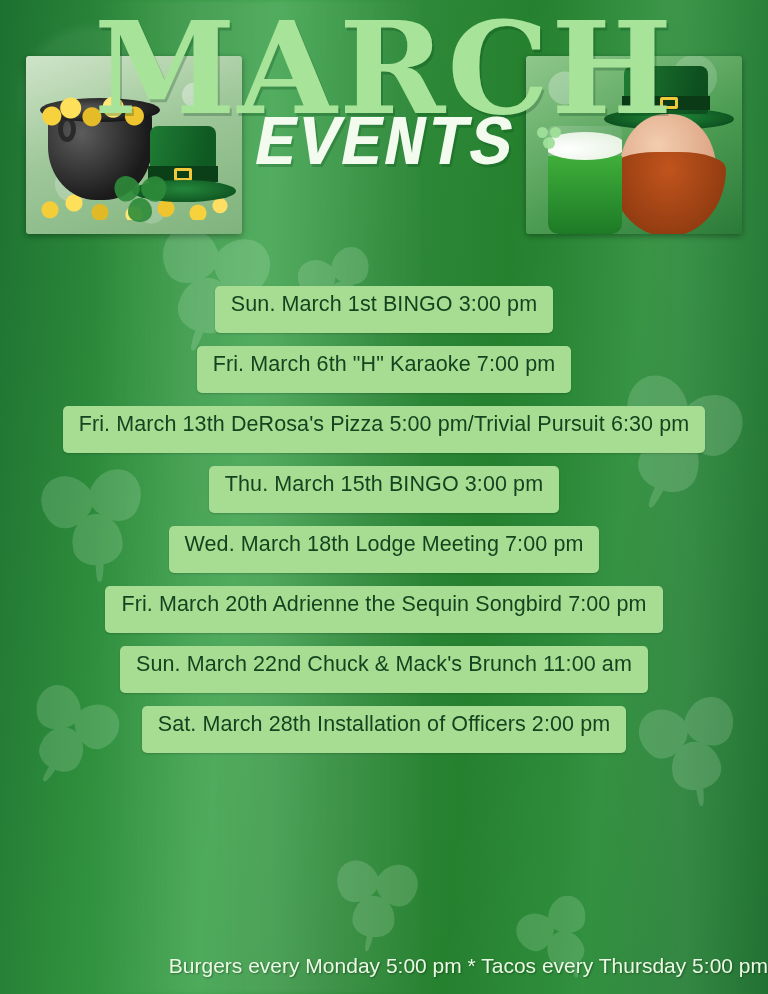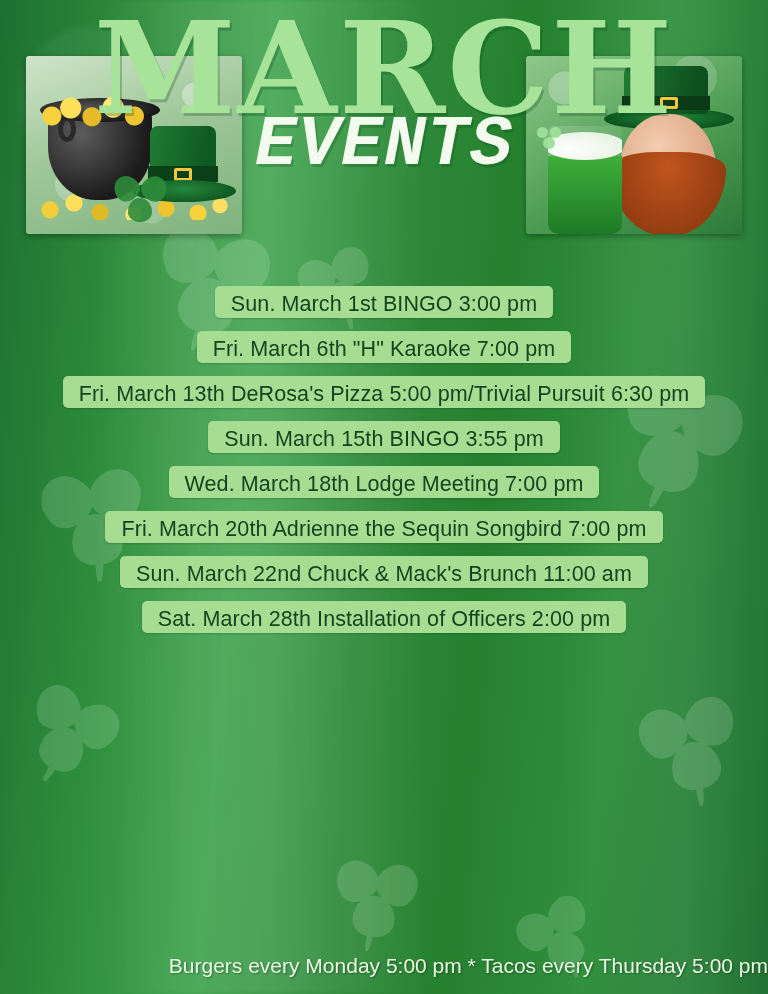--- a/index.html
+++ b/index.html
@@ -238,21 +238,21 @@
     flex-direction: column;
     align-items: center;
     gap: 13px;
   }
   .event {
     background: #a6dd92;
     color: #16431f;
     font-family: "Liberation Sans", sans-serif;
     font-size: 21.5px;
     letter-spacing: 0.1px;
-    padding: 6px 16px 1px 16px;
+    padding: 6px 16px 16px 16px;
     border-radius: 5px;
     white-space: nowrap;
     box-shadow: 0 1px 2px rgba(0,0,0,0.18);
   }
   .footer-note {
     position: absolute;
     left: 0; right: 0;
     bottom: 16px;
     text-align: right;
     color: #eafbe4;
@@ -361,21 +361,21 @@
     <div class="title-wrap">
       <div class="title-main">MARCH</div>
       <div class="title-sub">EVENTS</div>
     </div>
   </div>
 
   <div class="events">
     <div class="event">Sun. March 1st BINGO 3:00 pm</div>
     <div class="event">Fri. March 6th "H" Karaoke 7:00 pm</div>
     <div class="event">Fri. March 13th DeRosa's Pizza  5:00 pm/Trivial Pursuit 6:30 pm</div>
-    <div class="event">Sun. March 15th BINGO 3:55 pm</div>
+    <div class="event">Thu. March 15th BINGO 3:00 pm</div>
     <div class="event">Wed. March 18th Lodge Meeting 7:00 pm</div>
     <div class="event">Fri. March 20th Adrienne the Sequin Songbird 7:00 pm</div>
     <div class="event">Sun. March 22nd Chuck &amp; Mack's Brunch 11:00 am</div>
     <div class="event">Sat. March 28th Installation of Officers 2:00 pm</div>
   </div>
 
   <div class="footer-note">Burgers every Monday 5:00 pm * Tacos every Thursday 5:00 pm</div>
 </div>
 
 </body></html>

